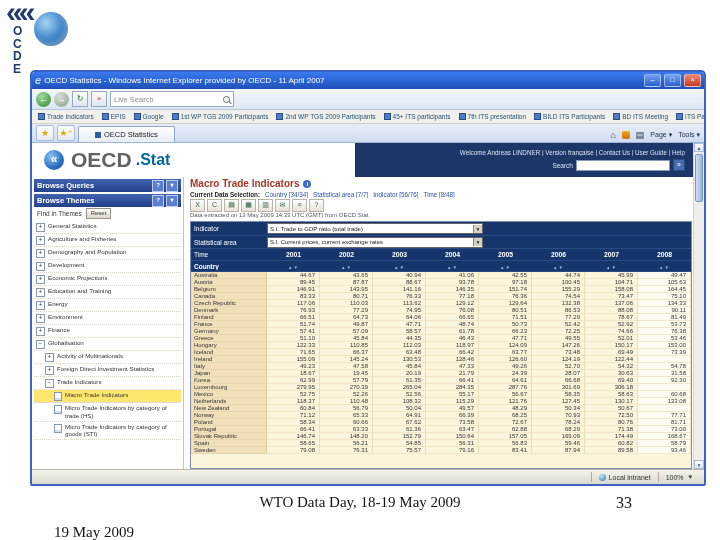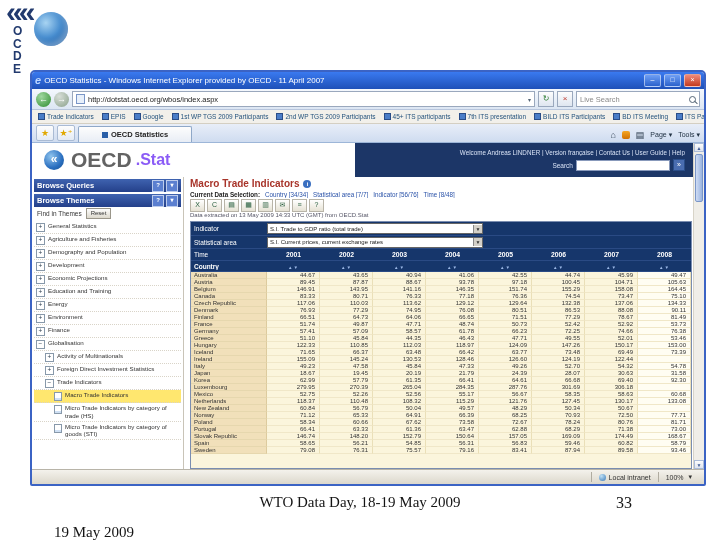--- a/index.html
+++ b/index.html
@@ -54,37 +54,37 @@
   .lbar{height:13px;flex:none;display:flex;align-items:center;gap:8px;padding:0 6px;background:#f2f0ea;
         font-size:6.5px;color:#23527c;border-bottom:1px solid #d4cfc2;overflow:hidden;white-space:nowrap;}
   .lnk{display:flex;gap:2px;align-items:center;flex:none;}
   .lnk-ico{width:5px;height:5px;background:#4a7dc8;border:1px solid #2a4d88;flex:none;}
 
   .tabbar{height:18px;flex:none;background:linear-gradient(#e8eef8,#cfdcf0);display:flex;align-items:flex-end;
           padding:0 4px;gap:3px;border-bottom:1px solid #9db6d8;}
   .star{width:16px;height:14px;flex:none;color:#e0a800;font-size:9px;text-align:center;line-height:14px;
         background:linear-gradient(#fdfdfd,#e4ebf5);border:1px solid #aabbd4;border-radius:2px;margin-bottom:1px;}
   .tab{height:15px;background:linear-gradient(#fdfdfd,#e8edf5);border:1px solid #8fa8c8;border-bottom:none;
-       border-radius:2px 2px 0 0;display:flex;align-items:center;gap:3px;padding:0 23px;font-size:7.5px;color:#222;font-weight:bold;}
+       border-radius:2px 2px 0 0;display:flex;align-items:center;gap:3px;padding:0 16px;font-size:7.5px;color:#222;}
   .tab-ico{width:6px;height:6px;background:#2a5fa8;flex:none;}
   .cmds{margin-left:auto;display:flex;align-items:center;gap:6px;font-size:7px;color:#234;padding-bottom:2px;}
   .cmd-ico{font-size:9px;line-height:10px;}
   .feed{width:8px;height:8px;background:linear-gradient(#f5a623,#d07000);border-radius:2px;}
   .cmd{white-space:nowrap;}
 
   .content{flex:1;display:flex;background:#fff;min-height:0;}
   .page{flex:1;display:flex;flex-direction:column;min-width:0;}
 
   .phead{height:34px;flex:none;display:flex;align-items:center;background:#fff;}
   .brand{display:flex;align-items:center;gap:4px;padding-left:12px;}
   .brand-ball{width:20px;height:20px;border-radius:50%;color:#fff;font-size:12px;font-weight:bold;
               text-align:center;line-height:18px;
               background:radial-gradient(circle at 35% 32%,#8fc4ee,#2a6fc0 60%,#174f8e);}
   .b1{font-size:21px;font-weight:bold;color:#636363;margin-left:3px;}
-  .b2{font-size:16px;font-weight:bold;color:#8b5cf6;}
+  .b2{font-size:16px;font-weight:bold;color:#0369a1;}
   .topbar{margin-left:auto;width:338px;height:34px;background:#1c3667;color:#d8e2f5;
           display:flex;flex-direction:column;justify-content:center;gap:3px;padding:0 8px;box-sizing:border-box;}
   .toplinks{font-size:6.3px;text-align:right;white-space:nowrap;overflow:hidden;}
   .searchrow{display:flex;justify-content:flex-end;align-items:center;gap:3px;font-size:6.5px;}
   .sinput{width:92px;height:9px;background:#fff;border:1px solid #8899bb;}
   .sgo{width:10px;height:10px;background:#4a6db0;color:#fff;font-size:7px;line-height:9px;text-align:center;border:1px solid #2a4d88;}
 
   .pbody{flex:1;display:flex;min-height:0;}
   .sidebar{width:152px;flex:none;border-right:1px solid #c9c4b8;display:flex;flex-direction:column;
            background:#fff;overflow:hidden;padding:0 2px;box-sizing:border-box;}
@@ -174,25 +174,20 @@
       <span class="ie-ico">e</span>
       <span class="ttext">OECD Statistics - Windows Internet Explorer provided by OECD - 11 April 2007</span>
       <span class="winbtn">–</span>
       <span class="winbtn">□</span>
       <span class="winbtn close">×</span>
     </div>
 
     <div class="abar">
       <span class="navbtn">←</span>
       <span class="navbtn fwd">→</span>
-      <span class="addr">
-        <span class="favico"></span>
-        <span>http://dotstat.oecd.org/wbos/index.aspx</span>
-        <span class="addr-dd">▾</span>
-      </span>
       <span class="abtn">↻</span>
       <span class="abtn stop">×</span>
       <span class="searchbox">
         <span>Live Search</span>
         <span class="mag"></span>
       </span>
     </div>
 
 
     <div class="lbar" id="linksbar">

